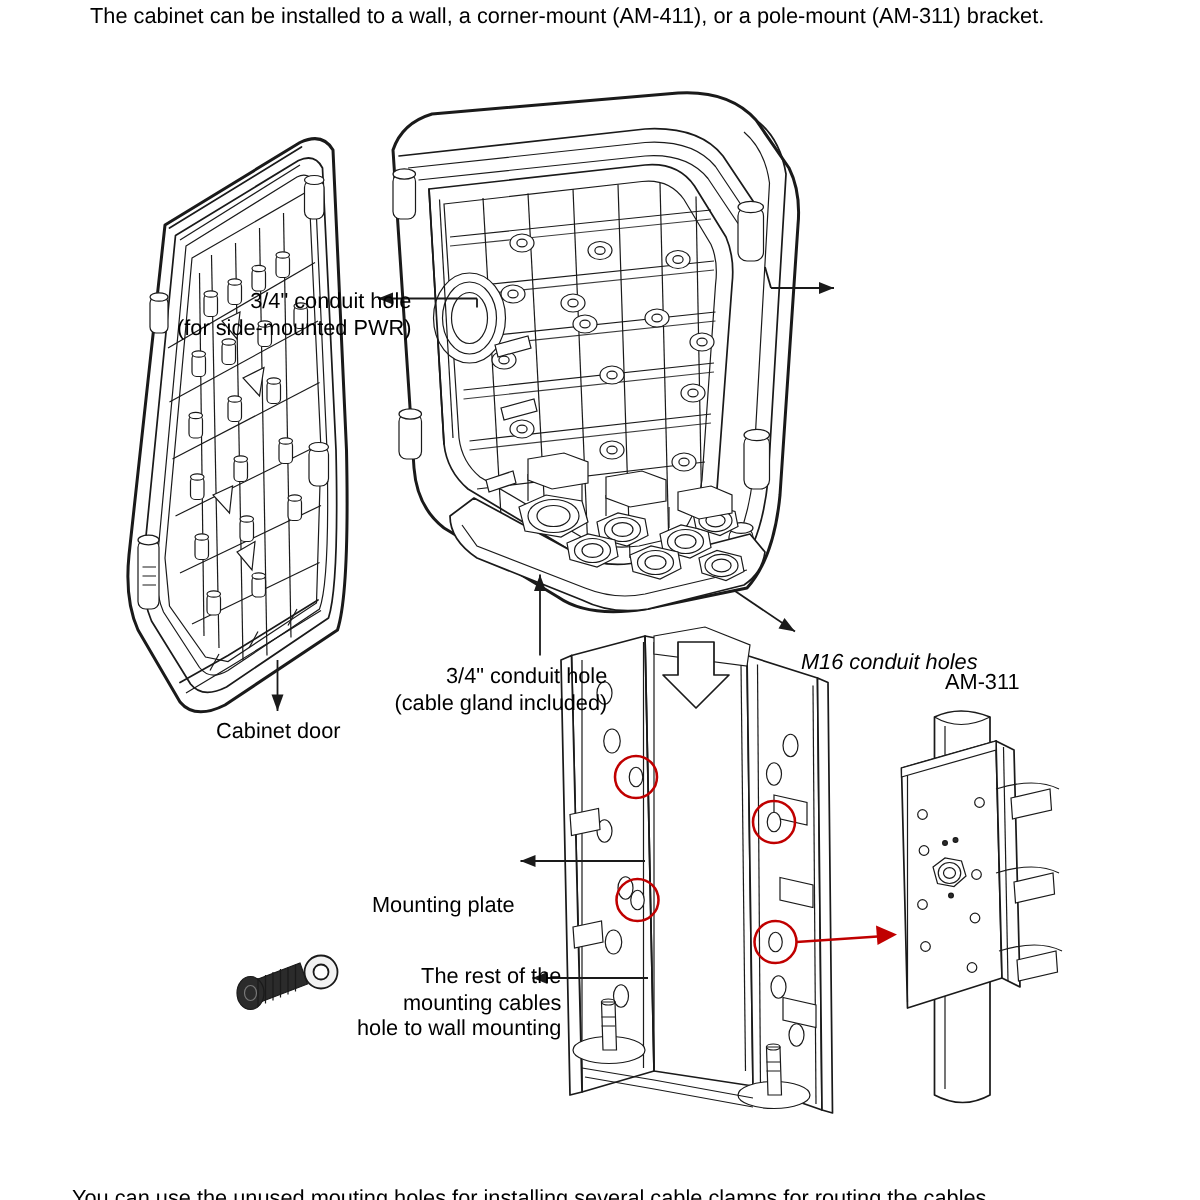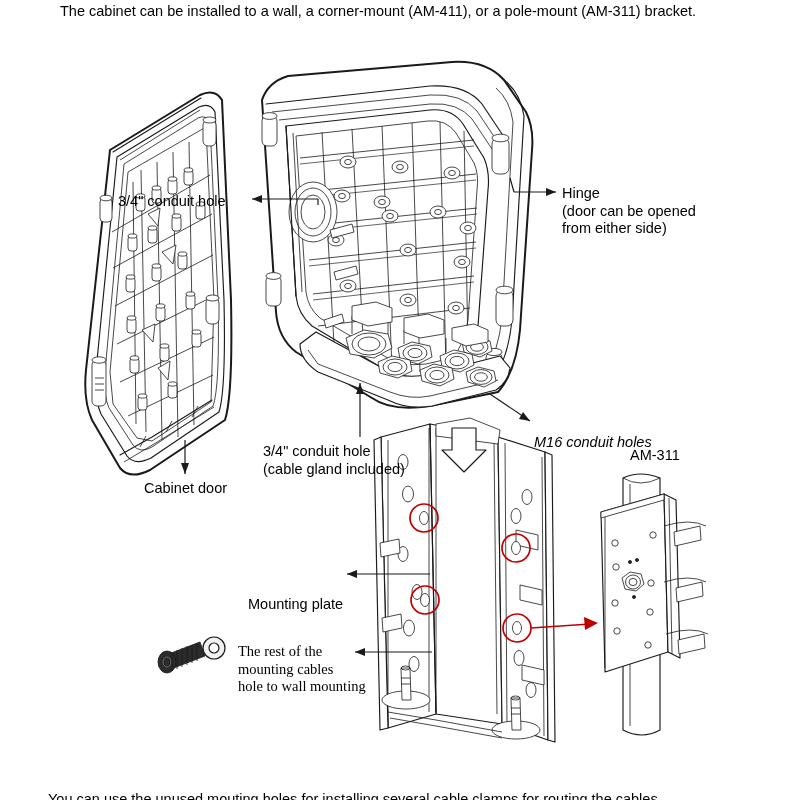--- a/index.html
+++ b/index.html
@@ -5,21 +5,21 @@
 <style>
   html,body{margin:0;padding:0;}
   body{
     width:800px;height:800px;
     background:#ffffff;
     font-family:"Liberation Sans", sans-serif;
     color:#000;
     overflow:hidden;
     position:relative;
   }
-  #stage{position:absolute;left:0;top:0;width:800px;height:800px;}
+  #stage{position:absolute;left:0;top:0;width:800px;height:800px;text-align:right;}
   svg.art{position:absolute;left:0;top:0;width:800px;height:800px;}
   .cap{
     position:absolute;
     font-size:14.5px;
     line-height:1.05;
     white-space:nowrap;
     color:#000;
   }
   .lbl{
     position:absolute;
@@ -30,21 +30,21 @@
   }
   .lbl div{white-space:nowrap;}
   #cap-top{left:60px;top:4px;}
   #cap-bottom{left:48px;top:772px;margin-top:20px;}
   #lbl-conduit-pwr{left:118px;top:193px;}
   #lbl-hinge{left:562px;top:185px;}
   #lbl-m16{left:534px;top:434px;font-style:italic;}
   #lbl-conduit-gland{left:263px;top:443px;}
   #lbl-cabinet-door{left:144px;top:480px;}
   #lbl-mounting-plate{left:248px;top:596px;}
-  #lbl-rest-holes{left:238px;top:643px;font-family:Liberation Serif, serif;}
+  #lbl-rest-holes{left:238px;top:643px;}
   #lbl-am311{left:630px;top:447px;}
 </style>
 </head>
 <body>
 
 <div id="stage">
 
   <svg class="art" viewBox="0 0 800 800">
     <defs>
       <style>
@@ -584,27 +584,23 @@
       <path class="red" d="M531 628 L590 624" stroke-width="2"></path>
       <path class="redf" d="M598 623 L584 617 L585 630 Z"></path>
     </g>
   </svg>
 
   <div class="cap" id="cap-top">The cabinet can be installed to a wall, a corner-mount (AM-411), or a pole-mount (AM-311) bracket.</div>
   <div class="cap" id="cap-bottom">You can use the unused mouting holes for installing several cable clamps for routing the cables.</div>
 
   <div class="lbl" id="lbl-conduit-pwr">
     <div>3/4" conduit hole</div>
+    <div>(for side-mounted PWR)</div>
   </div>
 
-  <div class="lbl" id="lbl-hinge">
-    <div>Hinge</div>
-    <div>(door can be opened</div>
-    <div>from either side)</div>
-  </div>
 
   <div class="lbl" id="lbl-m16">
     <div>M16 conduit holes</div>
   </div>
 
   <div class="lbl" id="lbl-conduit-gland">
     <div>3/4" conduit hole</div>
     <div>(cable gland included)</div>
   </div>
 

